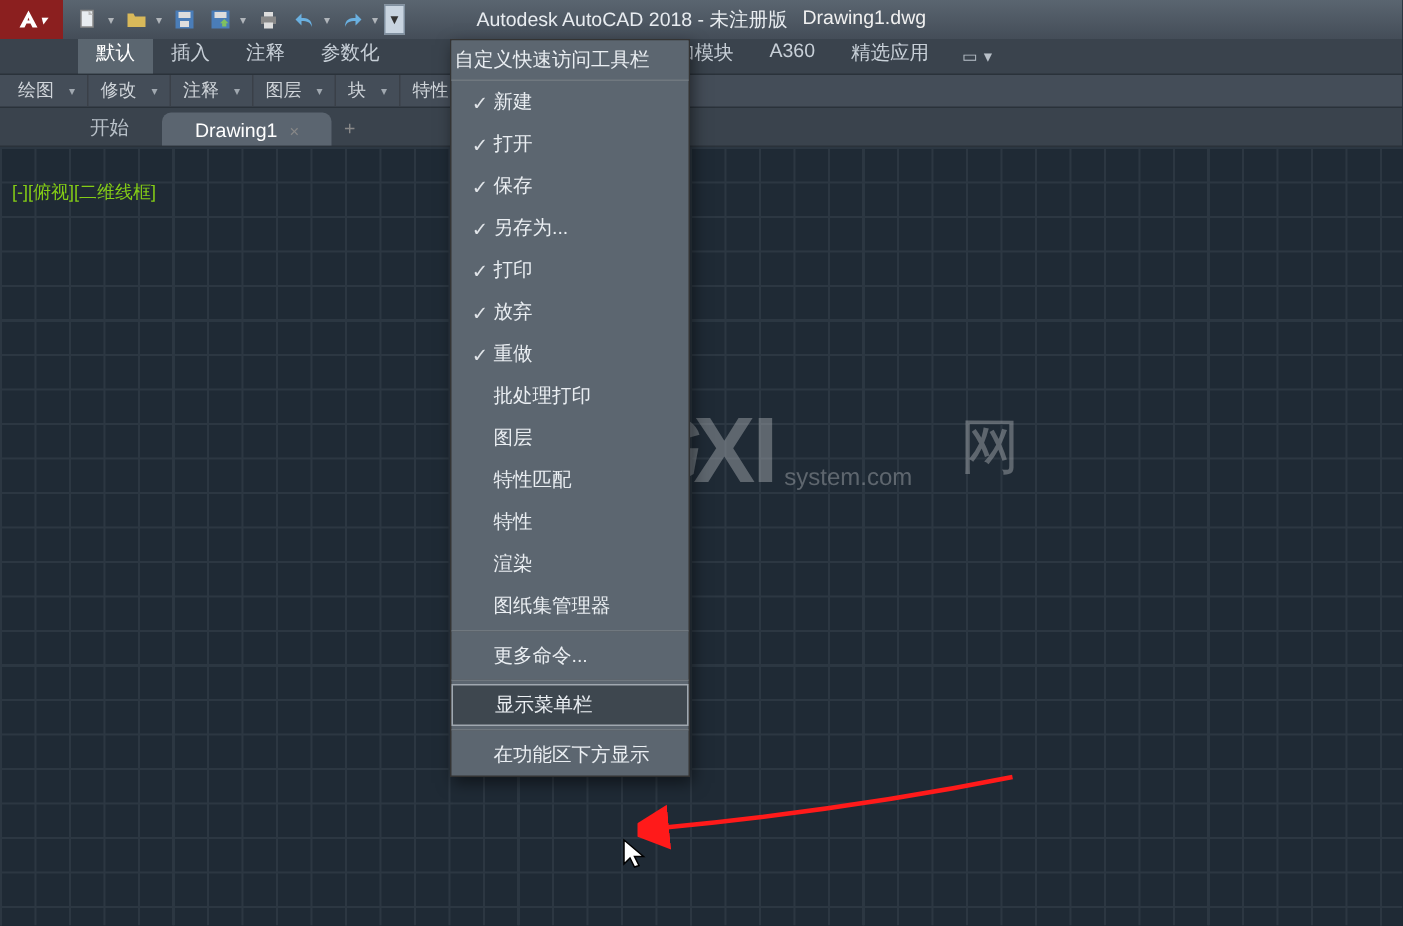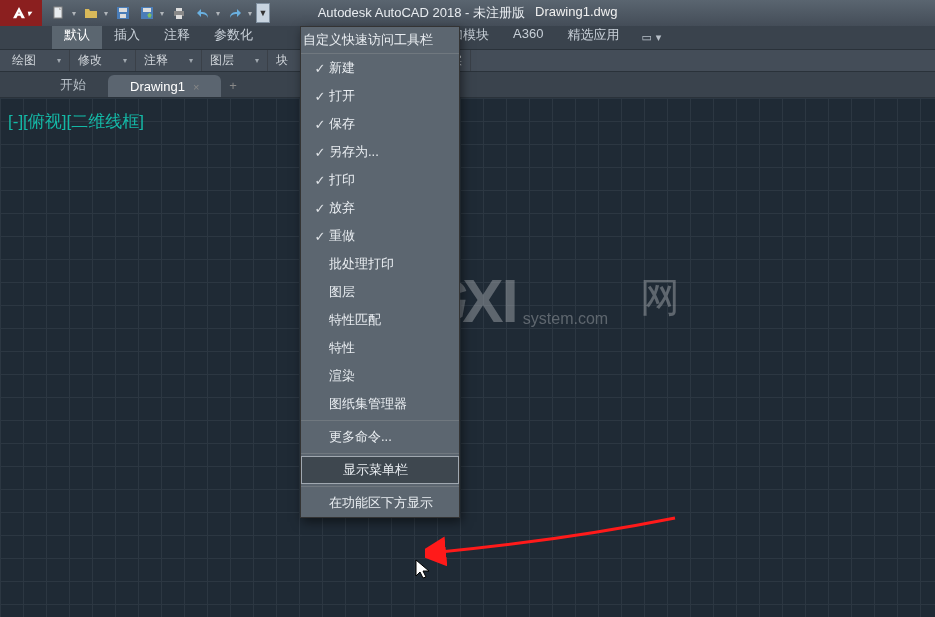--- a/index.html
+++ b/index.html
@@ -16,21 +16,21 @@
     .title-doc { color: #f0f0f0; }
 
     
     .ribbon-tabs { height: 24px; background: #3a434d; display:flex; align-items:stretch; padding-left: 52px; gap:0; border-bottom:1px solid #2a323a;}
     .ribbon-tab { padding: 0 12px; font-size: 13px; color: #c8d0d8; display:flex; align-items:flex-start; cursor:pointer; }
     .ribbon-tab.active { background:#5b6670; color:#fff; }
     .ribbon-ctrl { margin-left: 10px; display:flex; align-items:center; color:#b8c0c8; font-size:11px; gap:4px;}
 
     
     .panel-row { height: 22px; background: #444d58; display:flex; align-items:center; padding-left:4px; gap:0; border-bottom:1px solid #2a323a;}
-    .panel-item { padding: 0 8px; font-size:12px; color:#d0d5da; border-right:1px solid #3a4048; display:flex; align-items:center; gap:21px; height:100%;}
+    .panel-item { padding: 0 8px; font-size:12px; color:#d0d5da; border-right:1px solid #3a4048; display:flex; align-items:center; gap:10px; height:100%;}
     .panel-dd { font-size:8px; color:#a0a8b0; }
 
     
     .doc-tabs { height: 26px; background: #3a434d; display:flex; align-items:flex-end; padding-left:38px; border-bottom: 1px solid #2a323a;}
     .doc-tab { padding: 4px 22px 3px; font-size:13px; color:#b8c0c8; border-radius: 6px 6px 0 0; position:relative; }
     .doc-tab.active { background: #5b6570; color:#fff; }
     .doc-tab.inactive { background: transparent; }
     .doc-tab-x { margin-left:8px; font-size:11px; color:#888; }
     .doc-tab.plus { padding: 4px 8px; background:transparent; color:#888; }
 
@@ -38,27 +38,27 @@
     .drawing-area { position: relative; width: 100%; height: calc(617px - 26px - 24px - 22px - 26px); background: #1f2a35; }
     .grid-lines::before, .grid-lines::after { content:''; position:absolute; inset:0; }
     .grid-lines { position:absolute; inset:0;
       background-image:
         linear-gradient(#2c3742 1px, transparent 1px),
         linear-gradient(90deg, #2c3742 1px, transparent 1px),
         linear-gradient(#384450 1px, transparent 1px),
         linear-gradient(90deg, #384450 1px, transparent 1px);
       background-size: 23px 23px, 23px 23px, 115px 115px, 115px 115px;
     }
-    .viewport-label { position:absolute; top:12px; left:8px; color:#14b8a6; font-size:17px; }
+    .viewport-label { position:absolute; top:22px; left:8px; color:#84cc16; font-size:12px; }
 
     
     .dropdown { position:absolute; top:26px; left:300px; width:160px; background:#5c6670; border:1px solid #333; box-shadow: 2px 4px 10px rgba(0,0,0,0.5); z-index:100;}
     .dropdown-header { padding:4px 2px; font-size:13px; color:#eaeef2; background:#5c6670; border-bottom:1px solid #70787f;}
     .dropdown-item { display:flex; align-items:center; padding:5px 10px 5px 10px; font-size:13px; color:#eaeef2; cursor:pointer; white-space:nowrap;}
-    .dropdown-item.highlighted { background:#3e474f; border:1px solid #a0a8b0; padding:4px 9px 4px 23px;}
+    .dropdown-item.highlighted { background:#3e474f; border:1px solid #a0a8b0; padding:4px 9px 4px 10px;}
     .dd-check { width:18px; display:inline-flex; justify-content:center; font-size:13px; color:#e0e4e8; }
     .dd-label { flex:1; }
     .dropdown-sep { height:1px; background:#3a4048; margin:2px 0; border-top:1px solid #70787f;}
 
     
     .watermark { position:absolute; top: 265px; left: 420px; z-index:50; pointer-events:none; color: rgba(170,175,180,0.45); display:flex; align-items:baseline; }
     .wm-main { font-size: 62px; font-weight:bold; letter-spacing:-2px; font-family: Arial, sans-serif; }
     .wm-main .g { font-style:italic; margin-right:-4px;}
     .wm-sub { font-size:16px; margin-left:6px; align-self:flex-end; margin-bottom:8px; font-family: Arial; }
     .wm-net { position:absolute; top:270px; left:640px; font-size:40px; color: rgba(170,175,180,0.45); z-index:50; pointer-events:none;}

